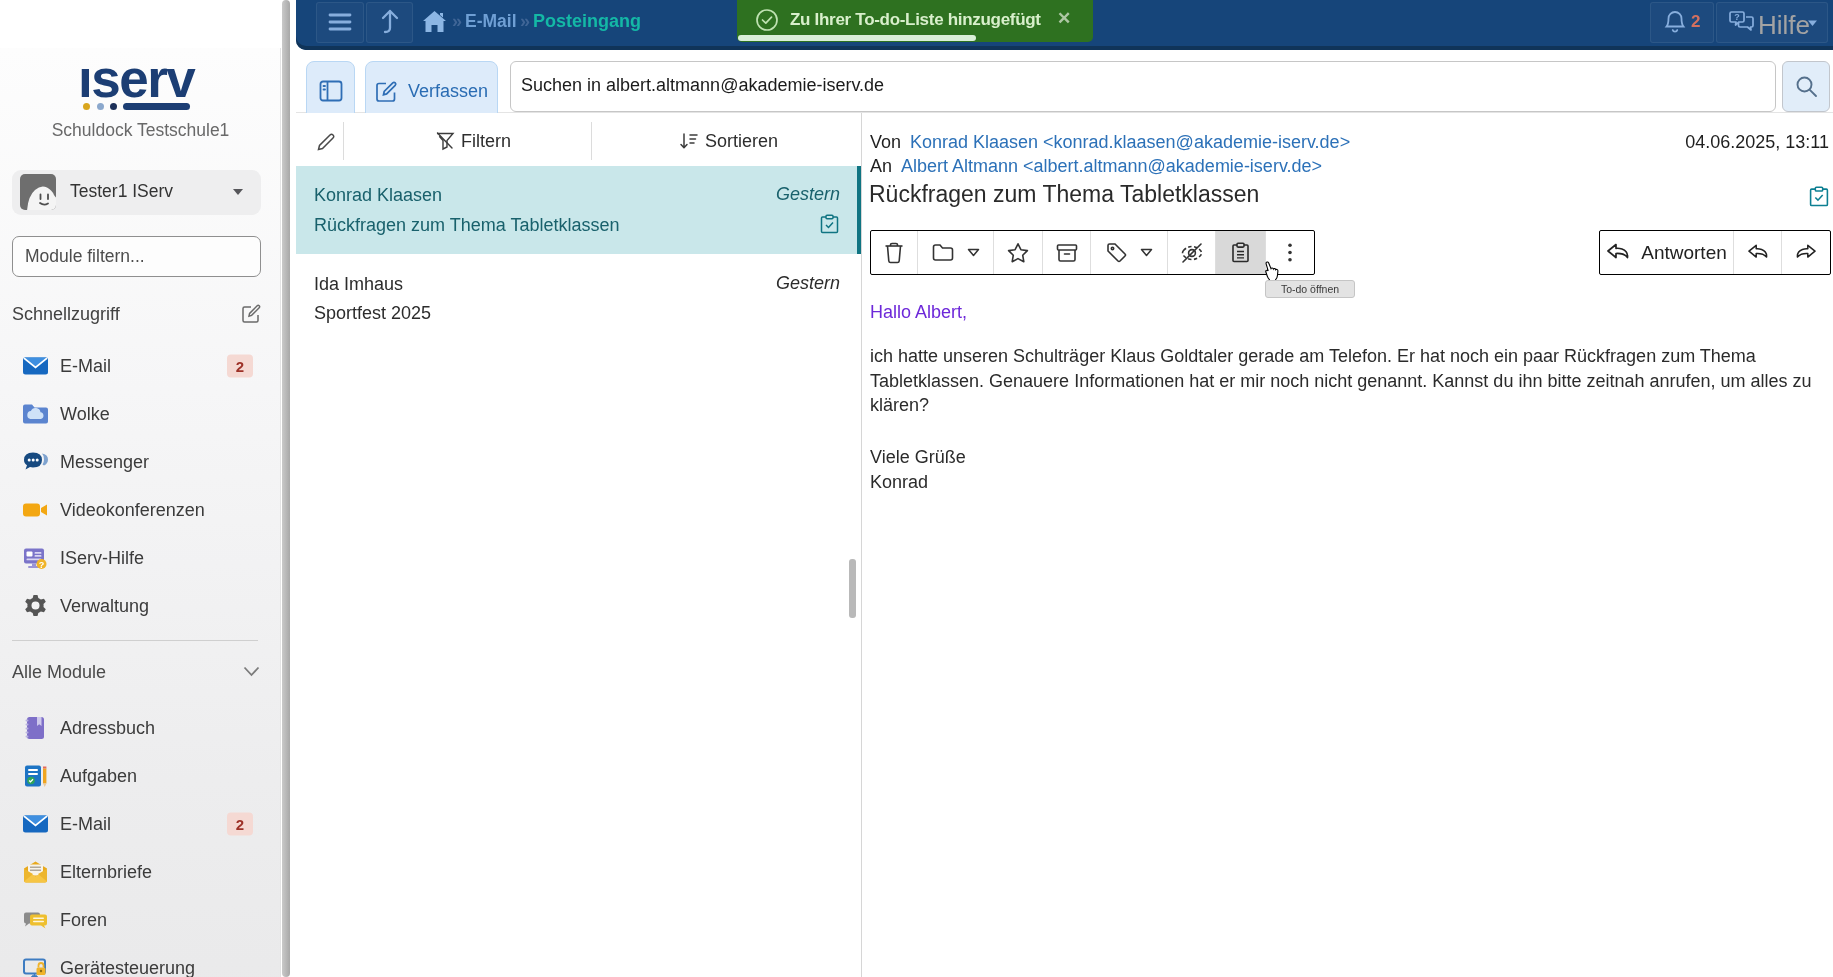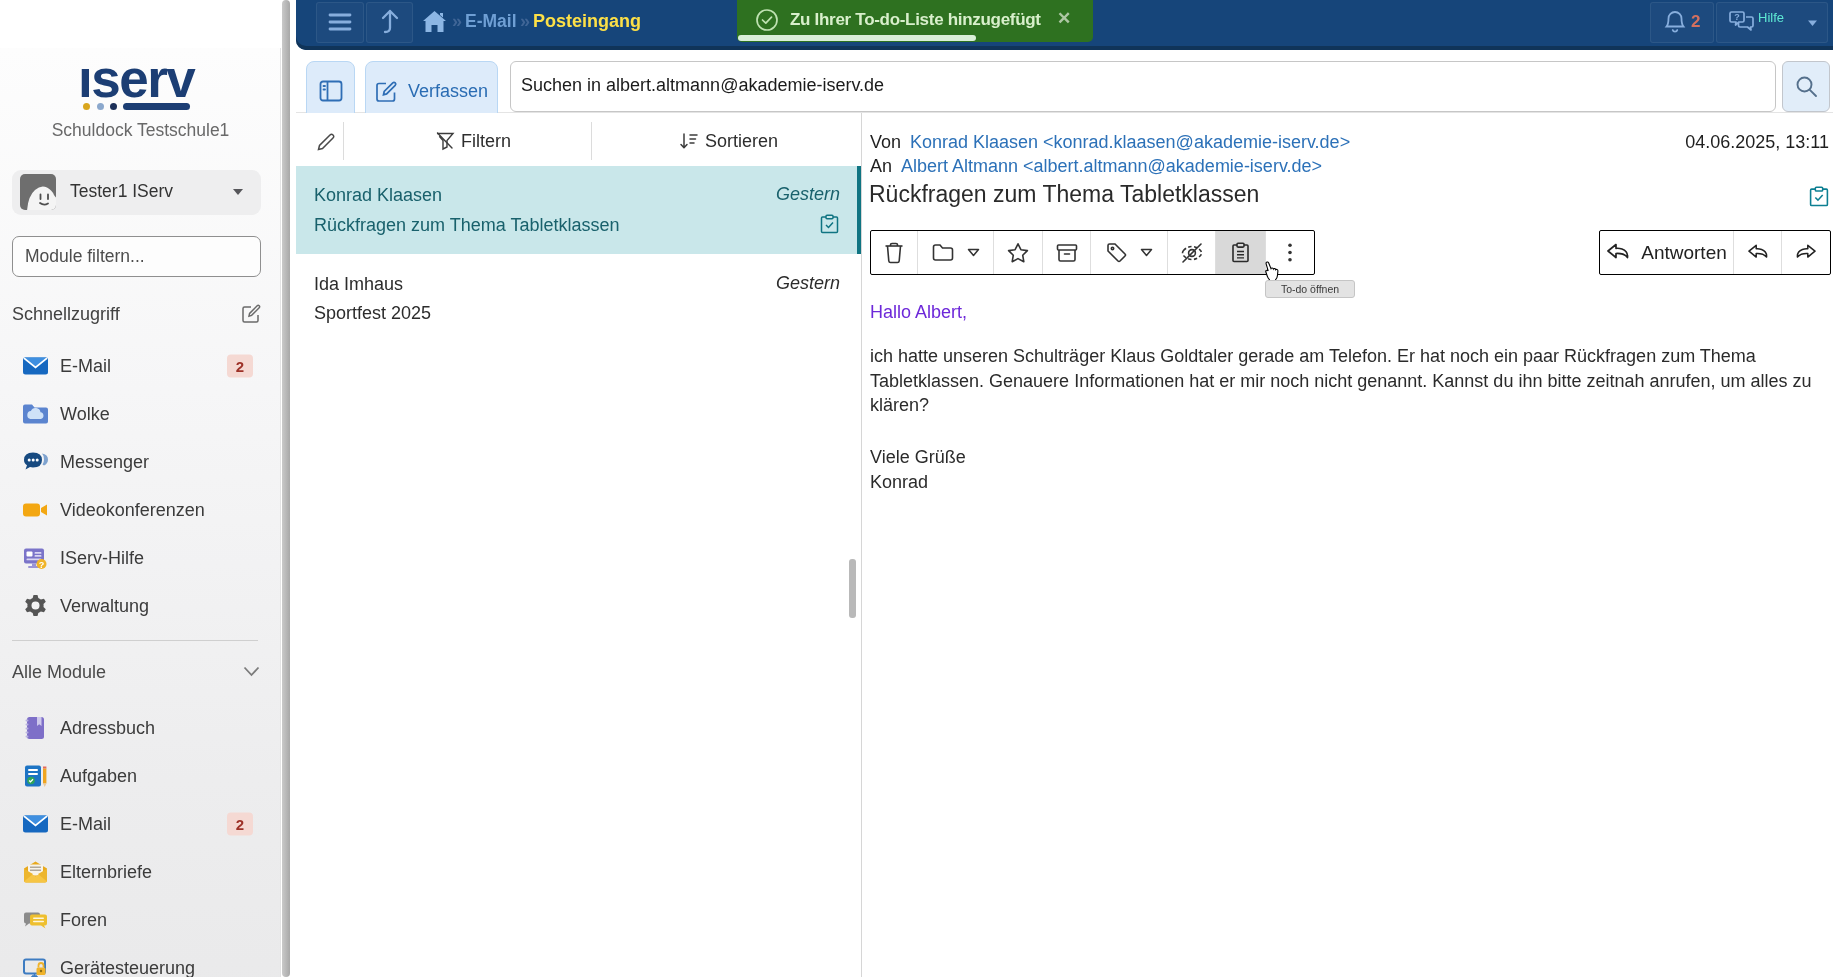--- a/index.html
+++ b/index.html
@@ -251,35 +251,35 @@
     </svg>
   <svg class="abs" style="left:84px;top:9px;" width="20" height="26" viewBox="0 0 20 26" fill="none" stroke="#87aedd" stroke-width="2.3" stroke-linecap="round" stroke-linejoin="round">
       <path d="M3 9 L10 2 L17 9 M10 2 V19 Q10 23 5 23"></path>
     </svg>
   <svg class="abs" style="left:126px;top:10px;" width="25" height="24" viewBox="0 0 25 24">
       <path d="M12.5 1 L24 11 H21.5 V22 H15.5 V15 H9.5 V22 H3.5 V11 H1 Z M18 3 H21 V7.5 L18 5 Z" fill="#8cb6e4"></path>
     </svg>
   <span class="abs" style="left:156px;top:11px;font-size:18px;color:#3f6596;font-weight:bold;">»</span>
   <span class="abs" style="left:169px;top:11px;font-size:17.5px;color:#6f9fd4;font-weight:bold;">E-Mail</span>
   <span class="abs" style="left:224px;top:11px;font-size:18px;color:#3f6596;font-weight:bold;">»</span>
-  <span class="abs" style="left:237px;top:11px;font-size:18px;color:#fde047;font-weight:bold;">Posteingang</span>
+  <span class="abs" style="left:237px;top:11px;font-size:18px;color:#14b8a6;font-weight:bold;">Posteingang</span>
 
   <div class="navcell" style="left:1354px;width:64px;"></div>
   <div class="navcell" style="left:1420px;width:112px;"></div>
   <svg class="abs" style="left:1368px;top:10px;" width="22" height="25" viewBox="0 0 22 25" fill="none" stroke="#87aedd" stroke-width="1.8" stroke-linecap="round">
       <path d="M11 2 a6.5 6.5 0 0 1 6.5 6.5 Q17.5 14 19.5 16.5 H2.5 Q4.5 14 4.5 8.5 A6.5 6.5 0 0 1 11 2 Z"></path>
       <path d="M8.7 20 a2.4 2.4 0 0 0 4.6 0"></path>
     </svg>
   <span class="abs" style="left:1395px;top:12px;font-size:17px;color:#d4705f;font-weight:bold;">2</span>
   <svg class="abs" style="left:1432px;top:9px;" width="27" height="26" viewBox="0 0 27 26" fill="none" stroke="#87aedd" stroke-width="1.7" stroke-linejoin="round">
       <path d="M2 4.5 Q2 3 3.5 3 H14.5 Q16 3 16 4.5 V11.5 Q16 13 14.5 13 H11 L7.5 16 L8 13 H3.5 Q2 13 2 11.5 Z"></path>
       <path d="M18 8 H23.5 Q25 8 25 9.5 V16.5 Q25 18 23.5 18 H22.5 L23 21 L19.5 18 H12 Q10.5 18 10.5 16.5 V14"></path>
       <text x="9" y="11" font-size="9" fill="#87aedd" stroke="none" text-anchor="middle" font-family="Liberation Sans" font-weight="bold">?</text>
     </svg>
-  <span class="abs" style="left:1462px;top:10px;font-size:13px;color:#5eead4;">Hilfe</span>
+  <span class="abs" style="left:1462px;top:10px;font-size:26px;color:#a3a3a3;">Hilfe</span>
   <svg class="abs" style="left:1511px;top:19px;" width="11" height="8" viewBox="0 0 11 8">
       <path d="M1 1.5 L5.5 7 L10 1.5 Z" fill="#87aedd"></path>
     </svg>
 </div>
 
 <div id="toast">
   <svg class="abs" style="left:18px;top:8px;" width="24" height="24" viewBox="0 0 24 24" fill="none" stroke="#bfe2b2" stroke-width="1.7">
       <circle cx="12" cy="12" r="10"></circle>
       <path d="M7.5 12 L10.8 15.2 L16.5 9.2" stroke-linecap="round" stroke-linejoin="round"></path>
     </svg>

